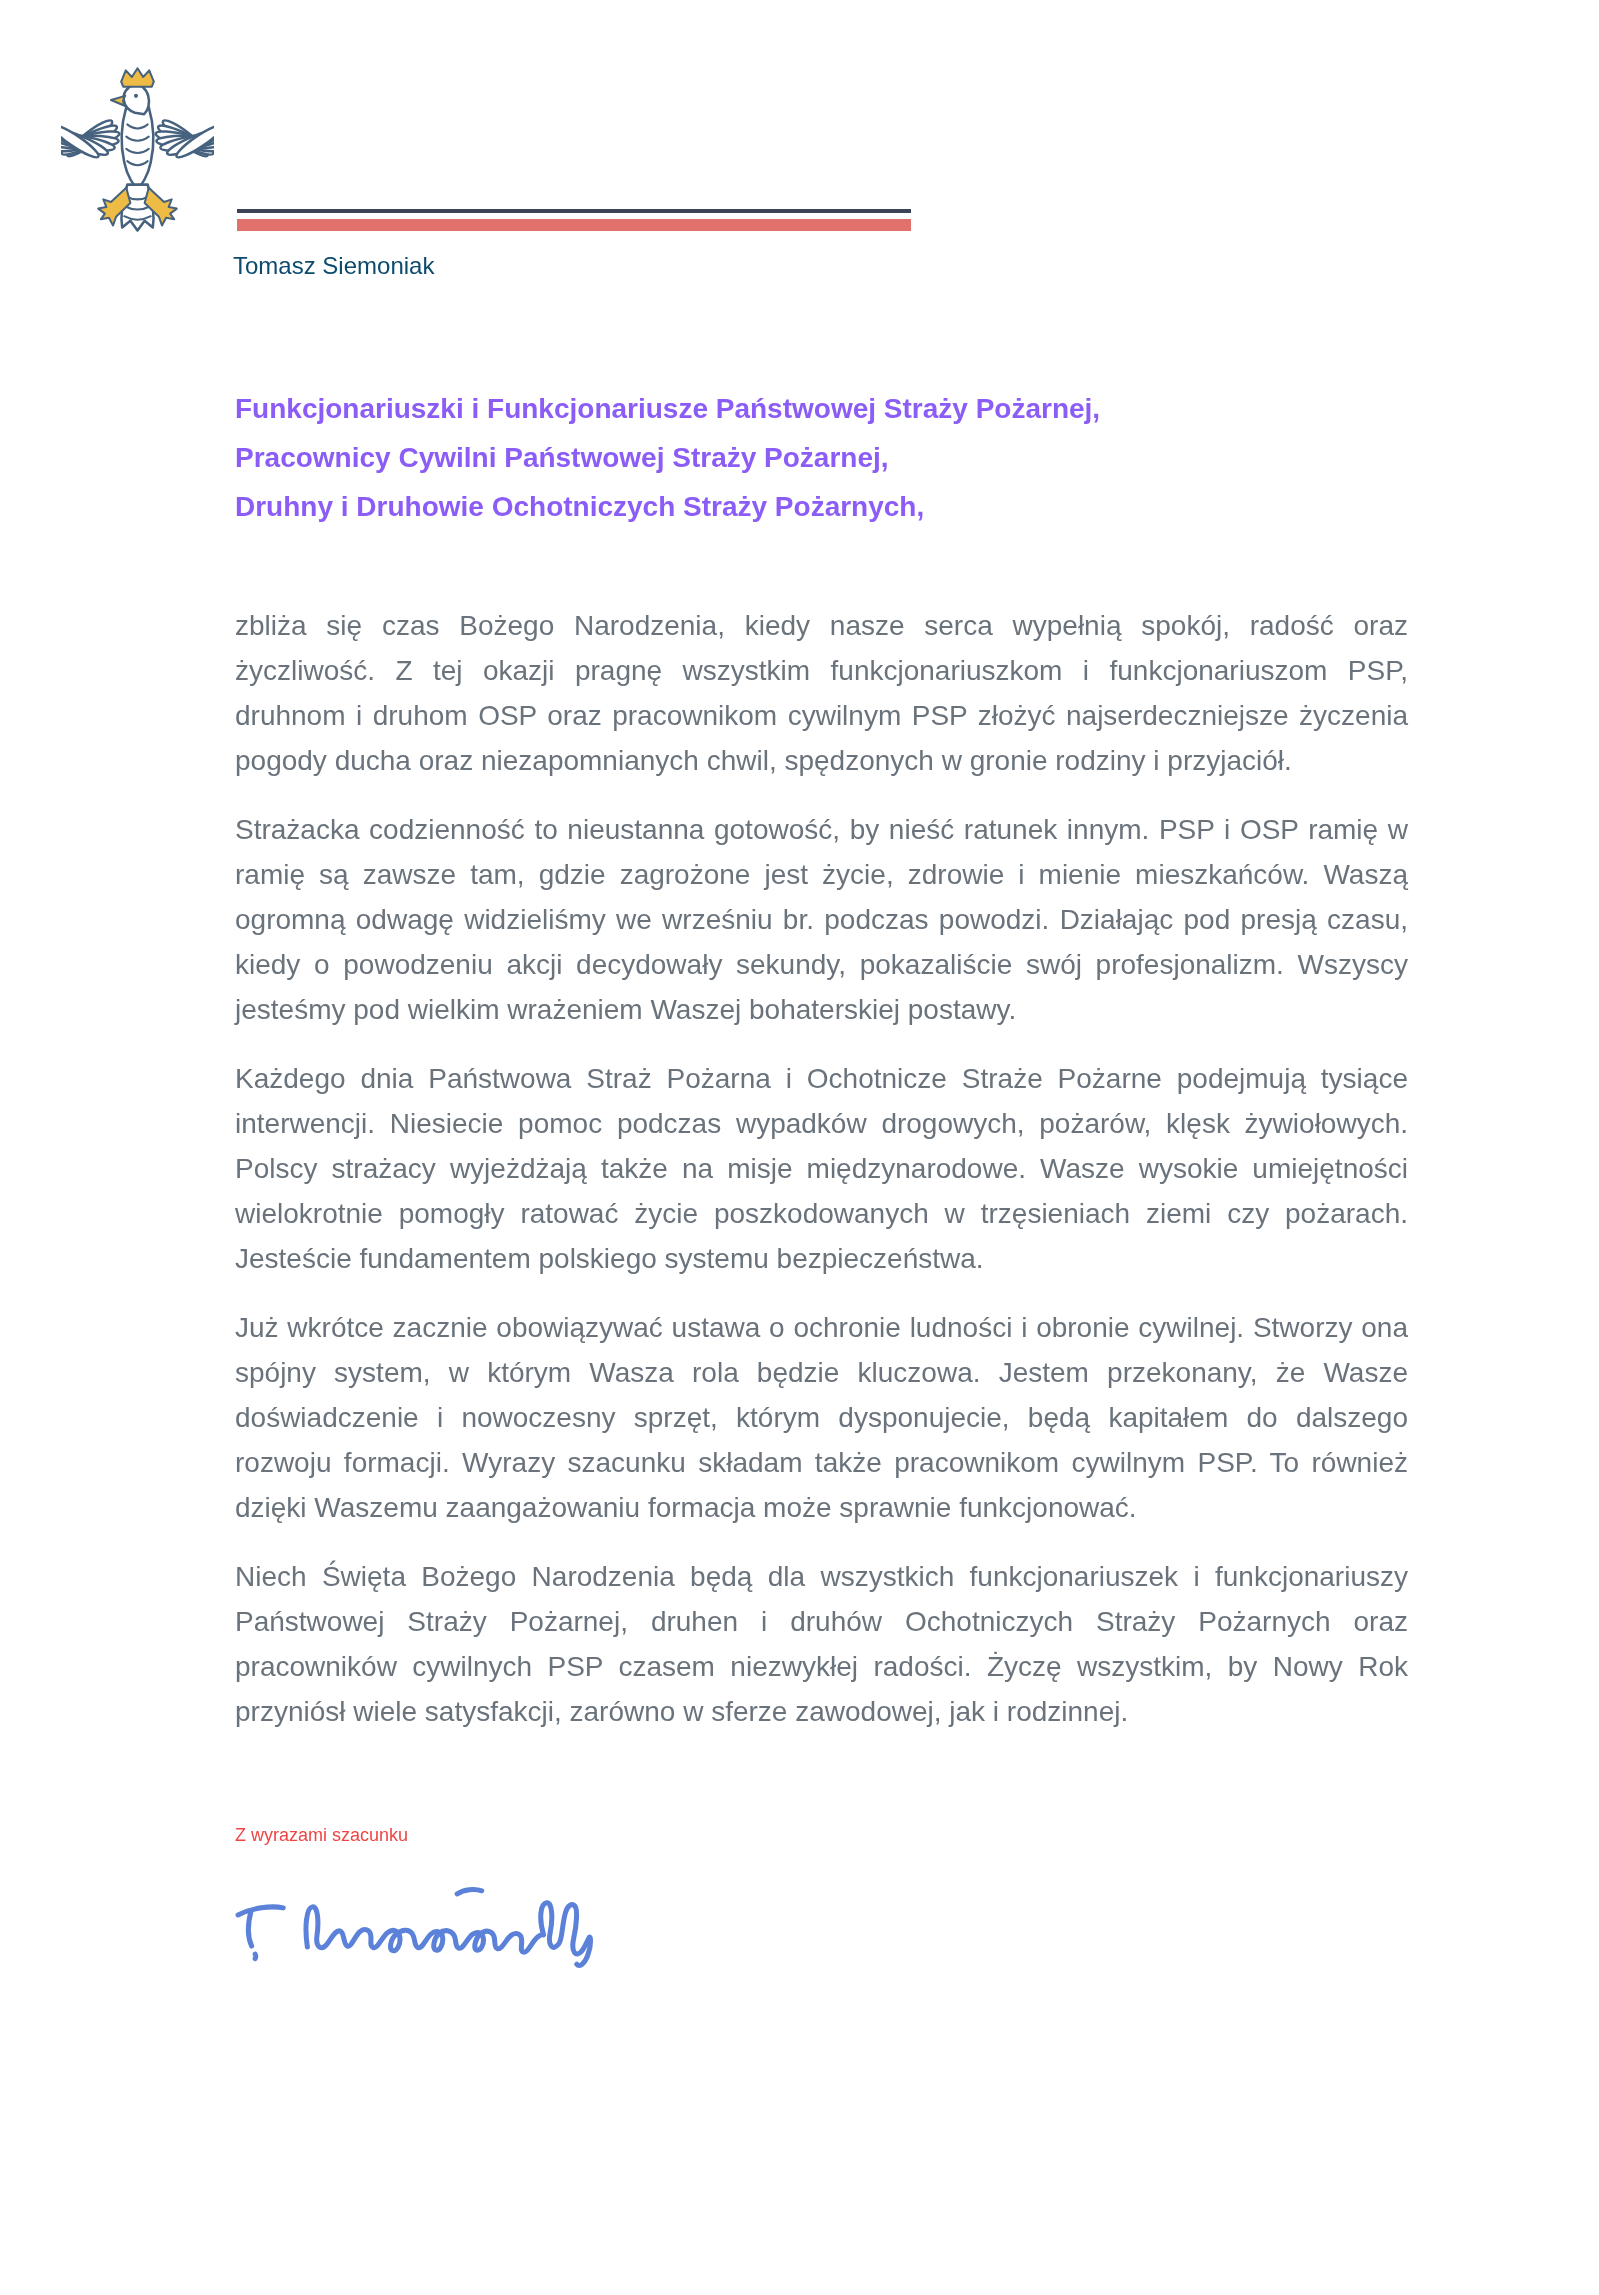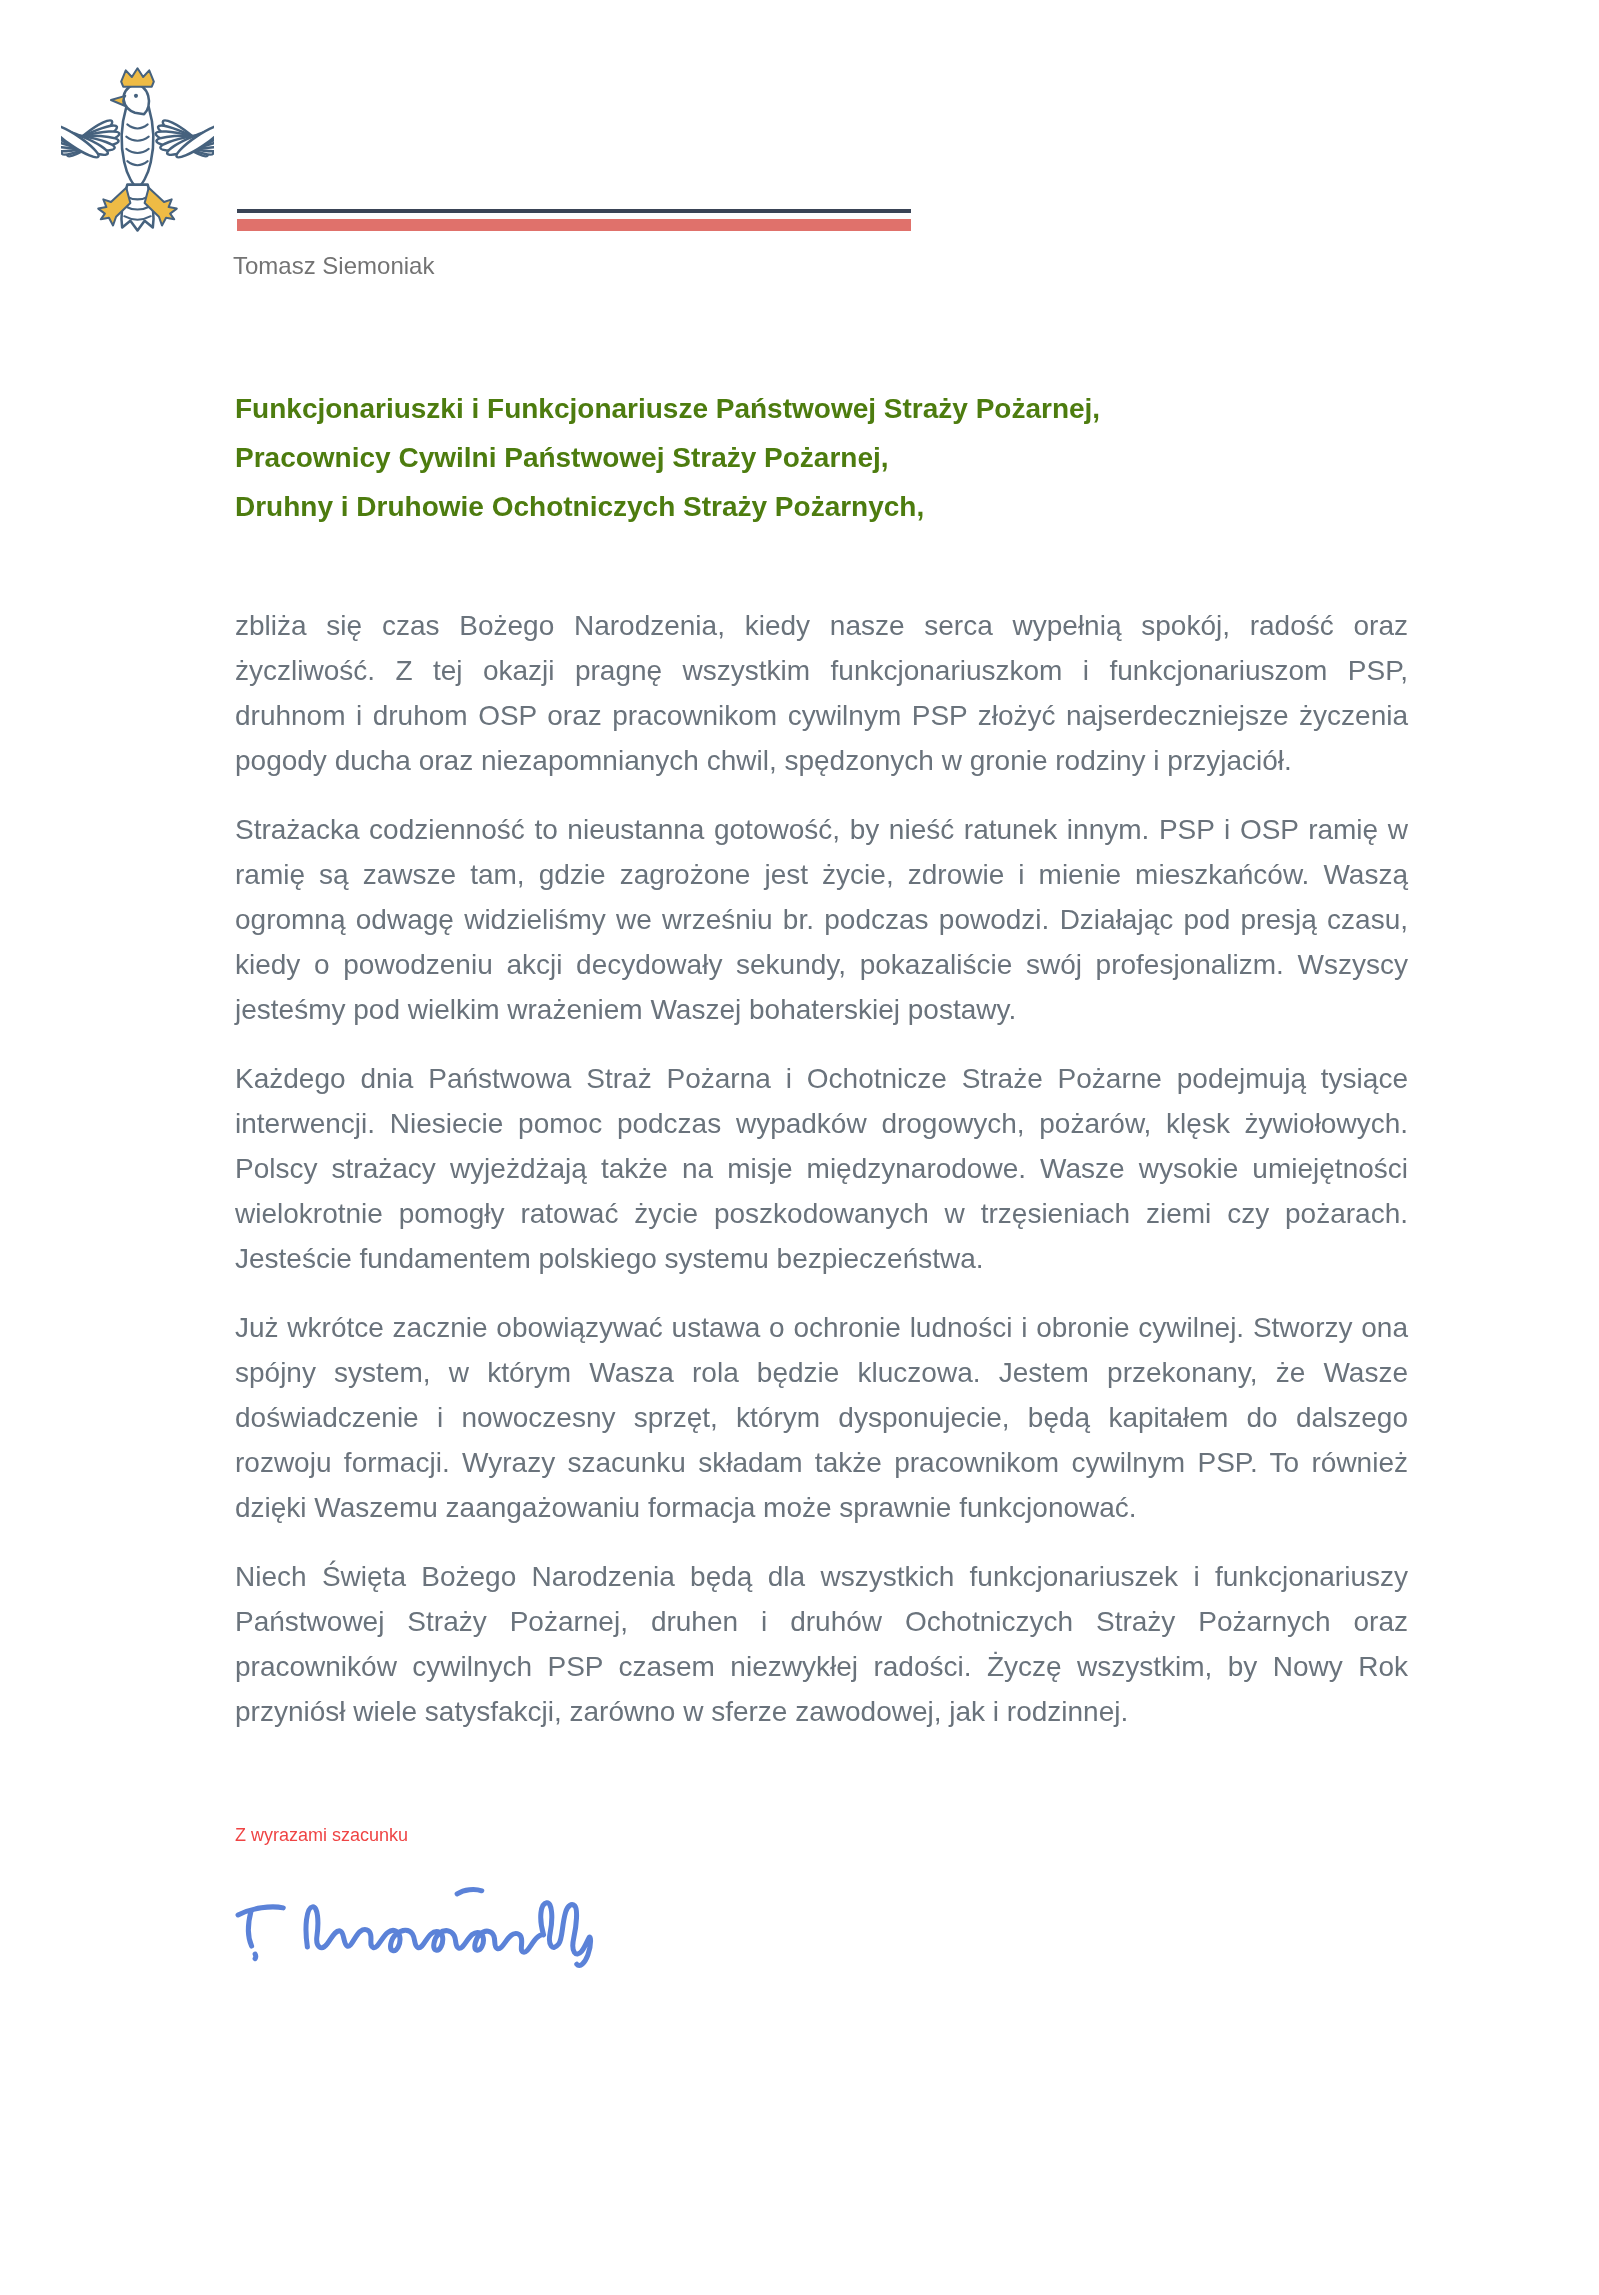--- a/index.html
+++ b/index.html
@@ -37,35 +37,35 @@
     position: absolute;
     left: 237px; top: 219px;
     width: 674px; height: 12.4px;
     background: #e0716b;
   }
   .minister-name {
     position: absolute;
     left: 233px; top: 250px;
     font-size: 24px;
     line-height: 31px;
-    color: #737373;
+    color: #0c4a6e;
     white-space: nowrap;
   }
   
   .content {
     position: absolute;
     left: 235px; top: 384px;
     width: 1173px;
   }
   .salutation p {
     margin: 0;
     font-size: 28px;
     font-weight: 700;
     line-height: 49px;
-    color: #4d7c0f;
+    color: #8b5cf6;
   }
   .paragraphs p {
     margin: 0 0 24px 0;
     font-size: 28px;
     line-height: 45px;
     color: #6a737c;
     text-align: justify;
     text-align-last: left;
   }
   .paragraphs p:first-child { margin-top: 72px; }

